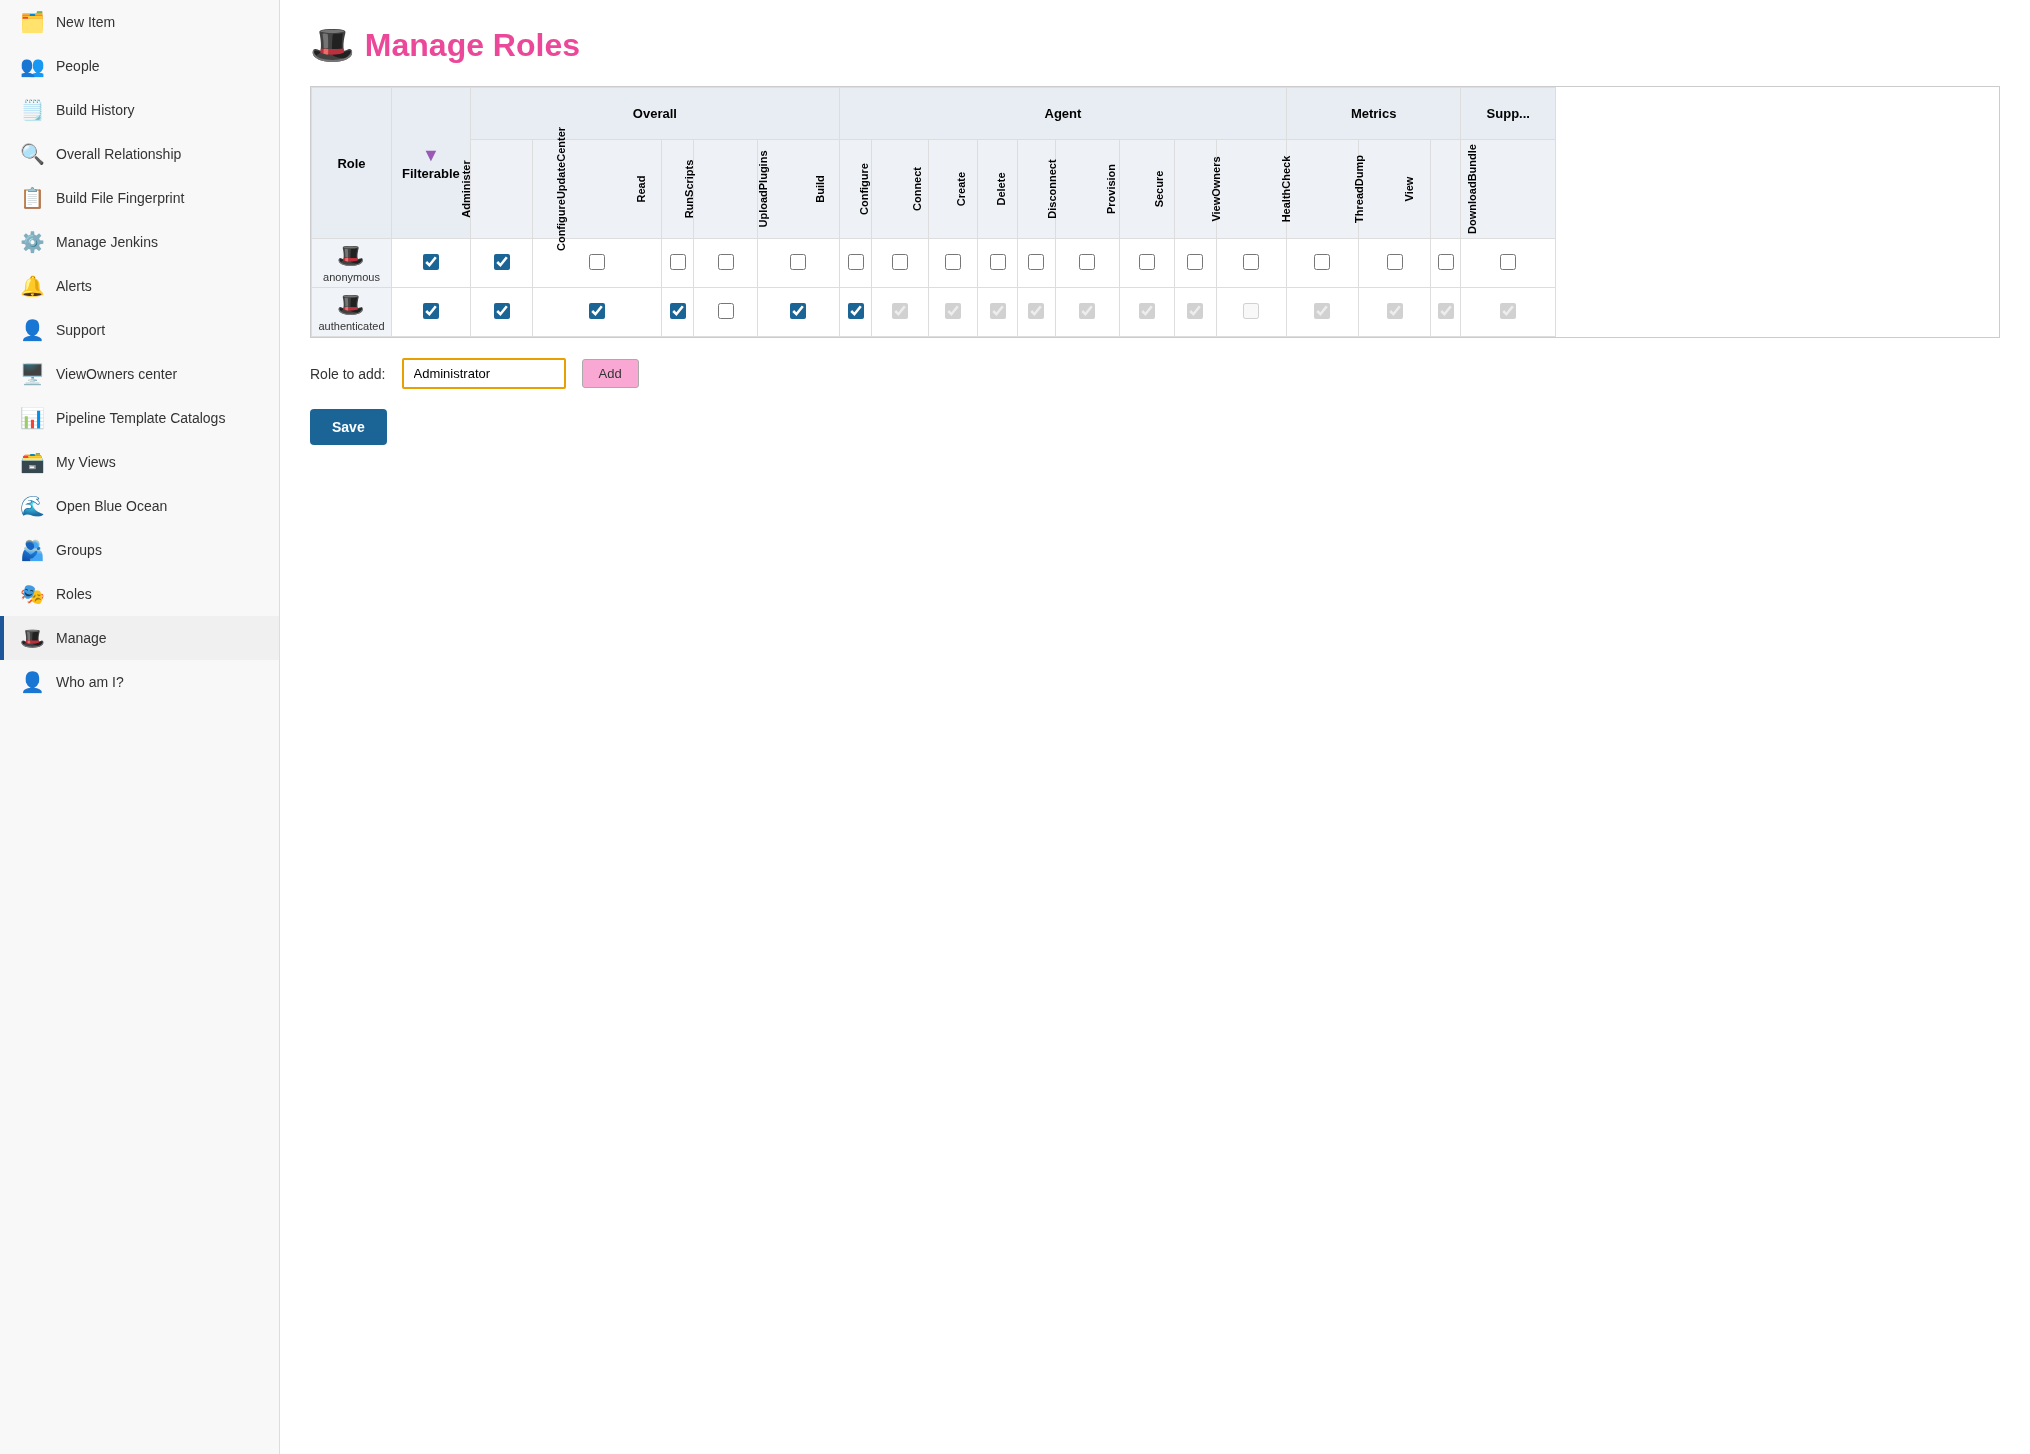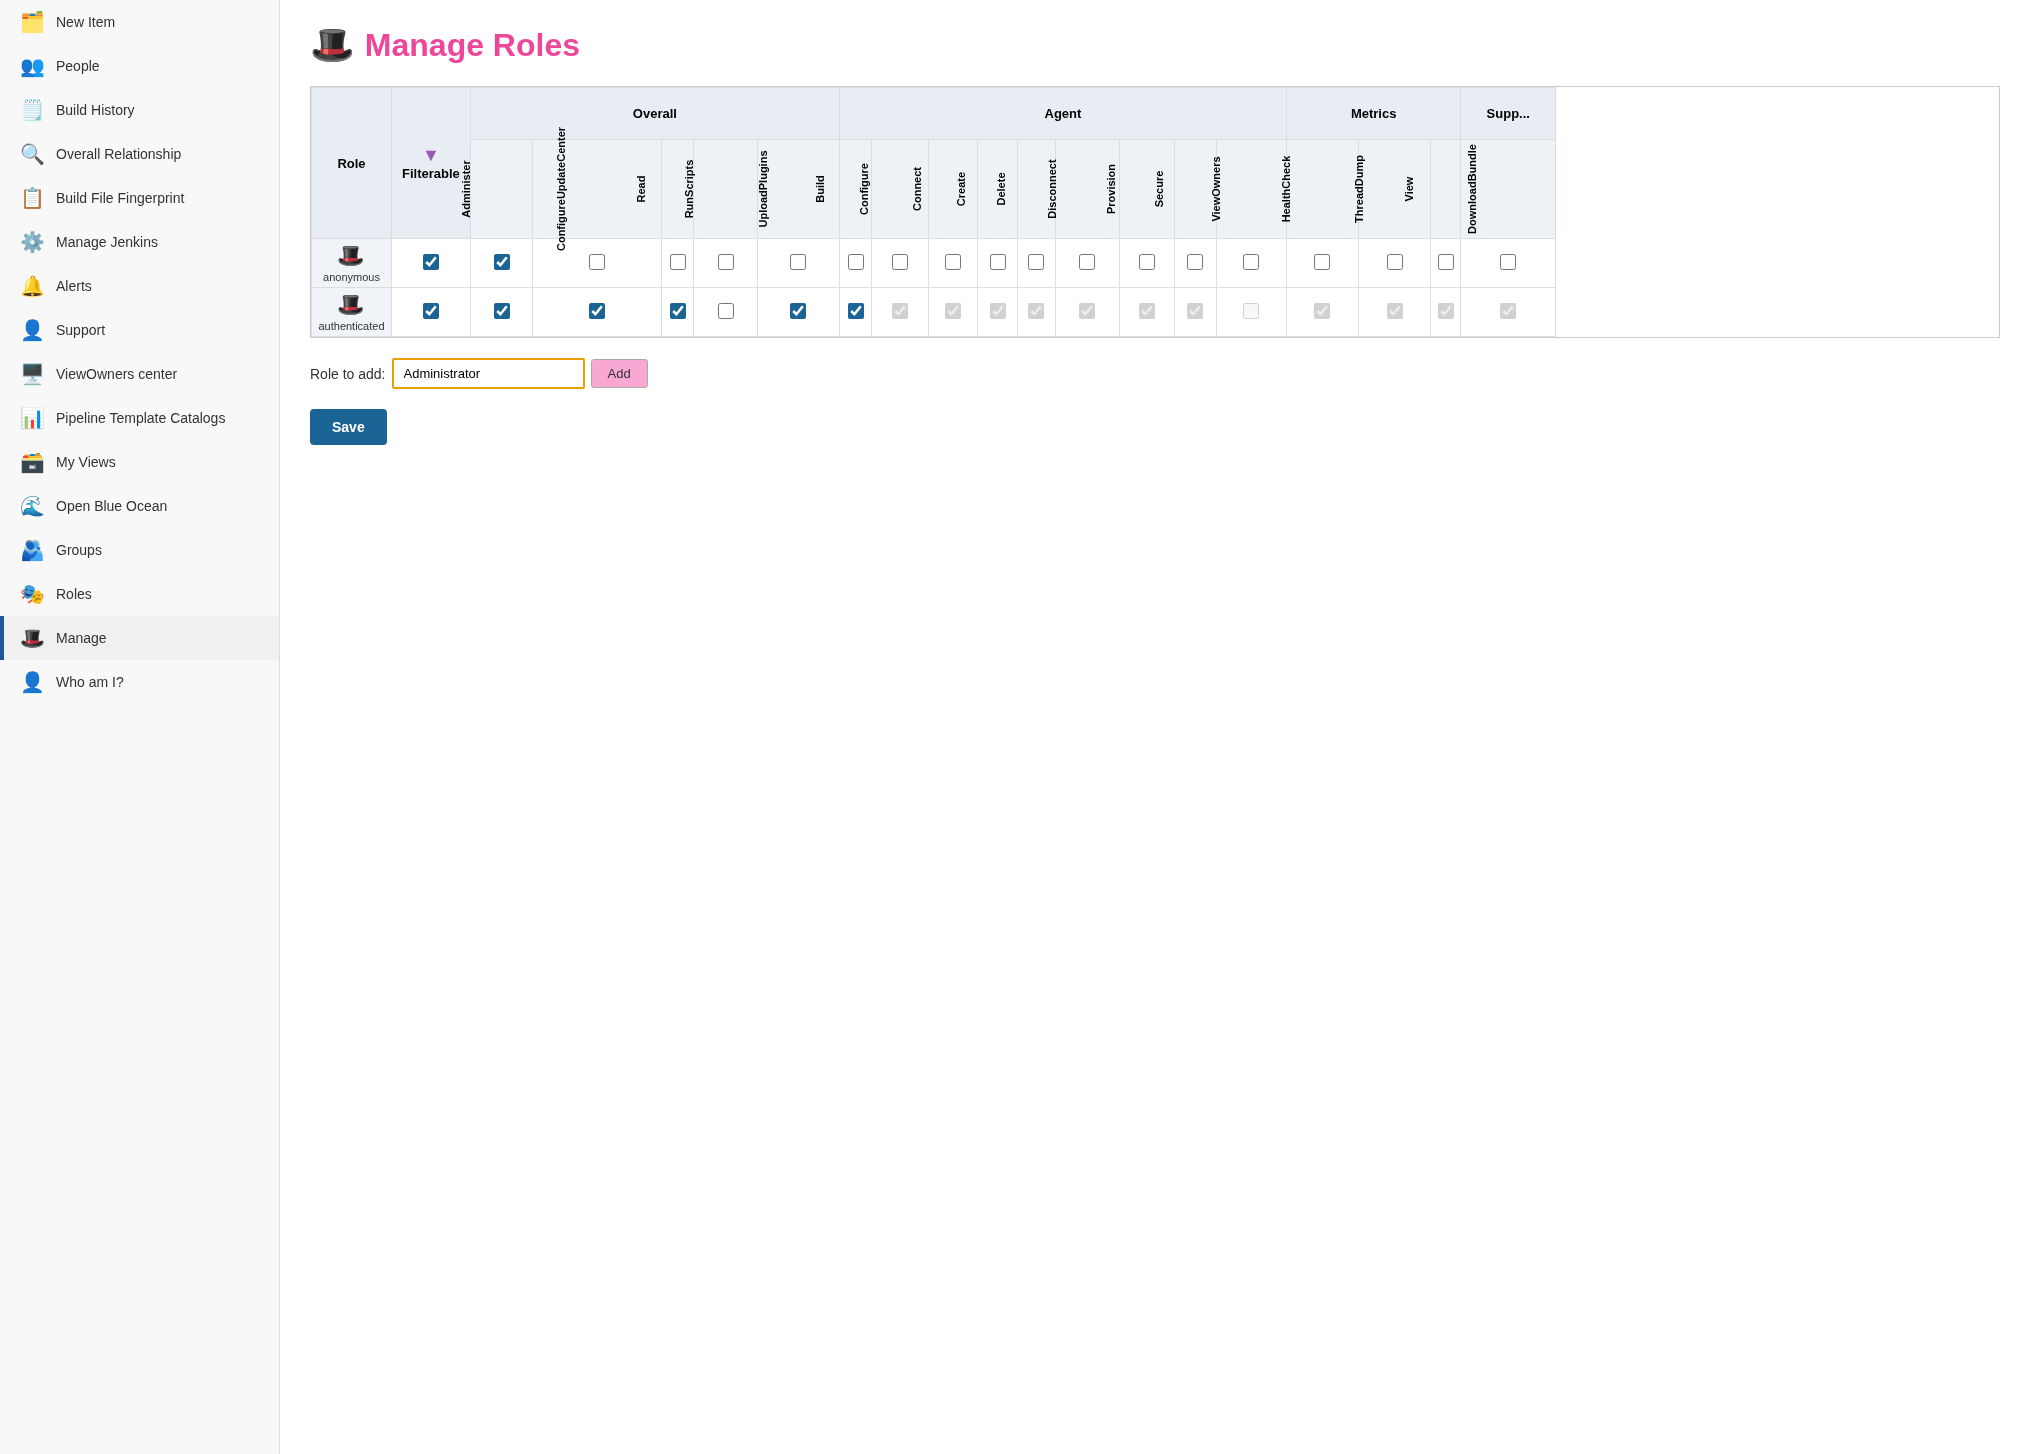--- a/index.html
+++ b/index.html
@@ -121,35 +121,35 @@
     }
     input[type="checkbox"]:disabled {
       cursor: default;
       accent-color: #888;
     }
 
     
     .role-add-form {
       display: flex;
       align-items: center;
-      gap: 6px;
+      gap: 16px;
       margin-bottom: 20px;
       font-size: 14px;
     }
     .role-add-form label {
       font-weight: normal;
       color: #333;
     }
     .role-add-form input[type="text"] {
       border: 2px solid #e8a000;
       padding: 6px 10px;
       font-size: 13px;
       outline: none;
       border-radius: 2px;
-      width: 193px;
+      width: 164px;
     }
     .btn-add {
       padding: 6px 16px;
       background: #f9a8d4;
       border: 1px solid #aaa;
       border-radius: 3px;
       font-size: 13px;
       cursor: pointer;
       color: #333;
     }

